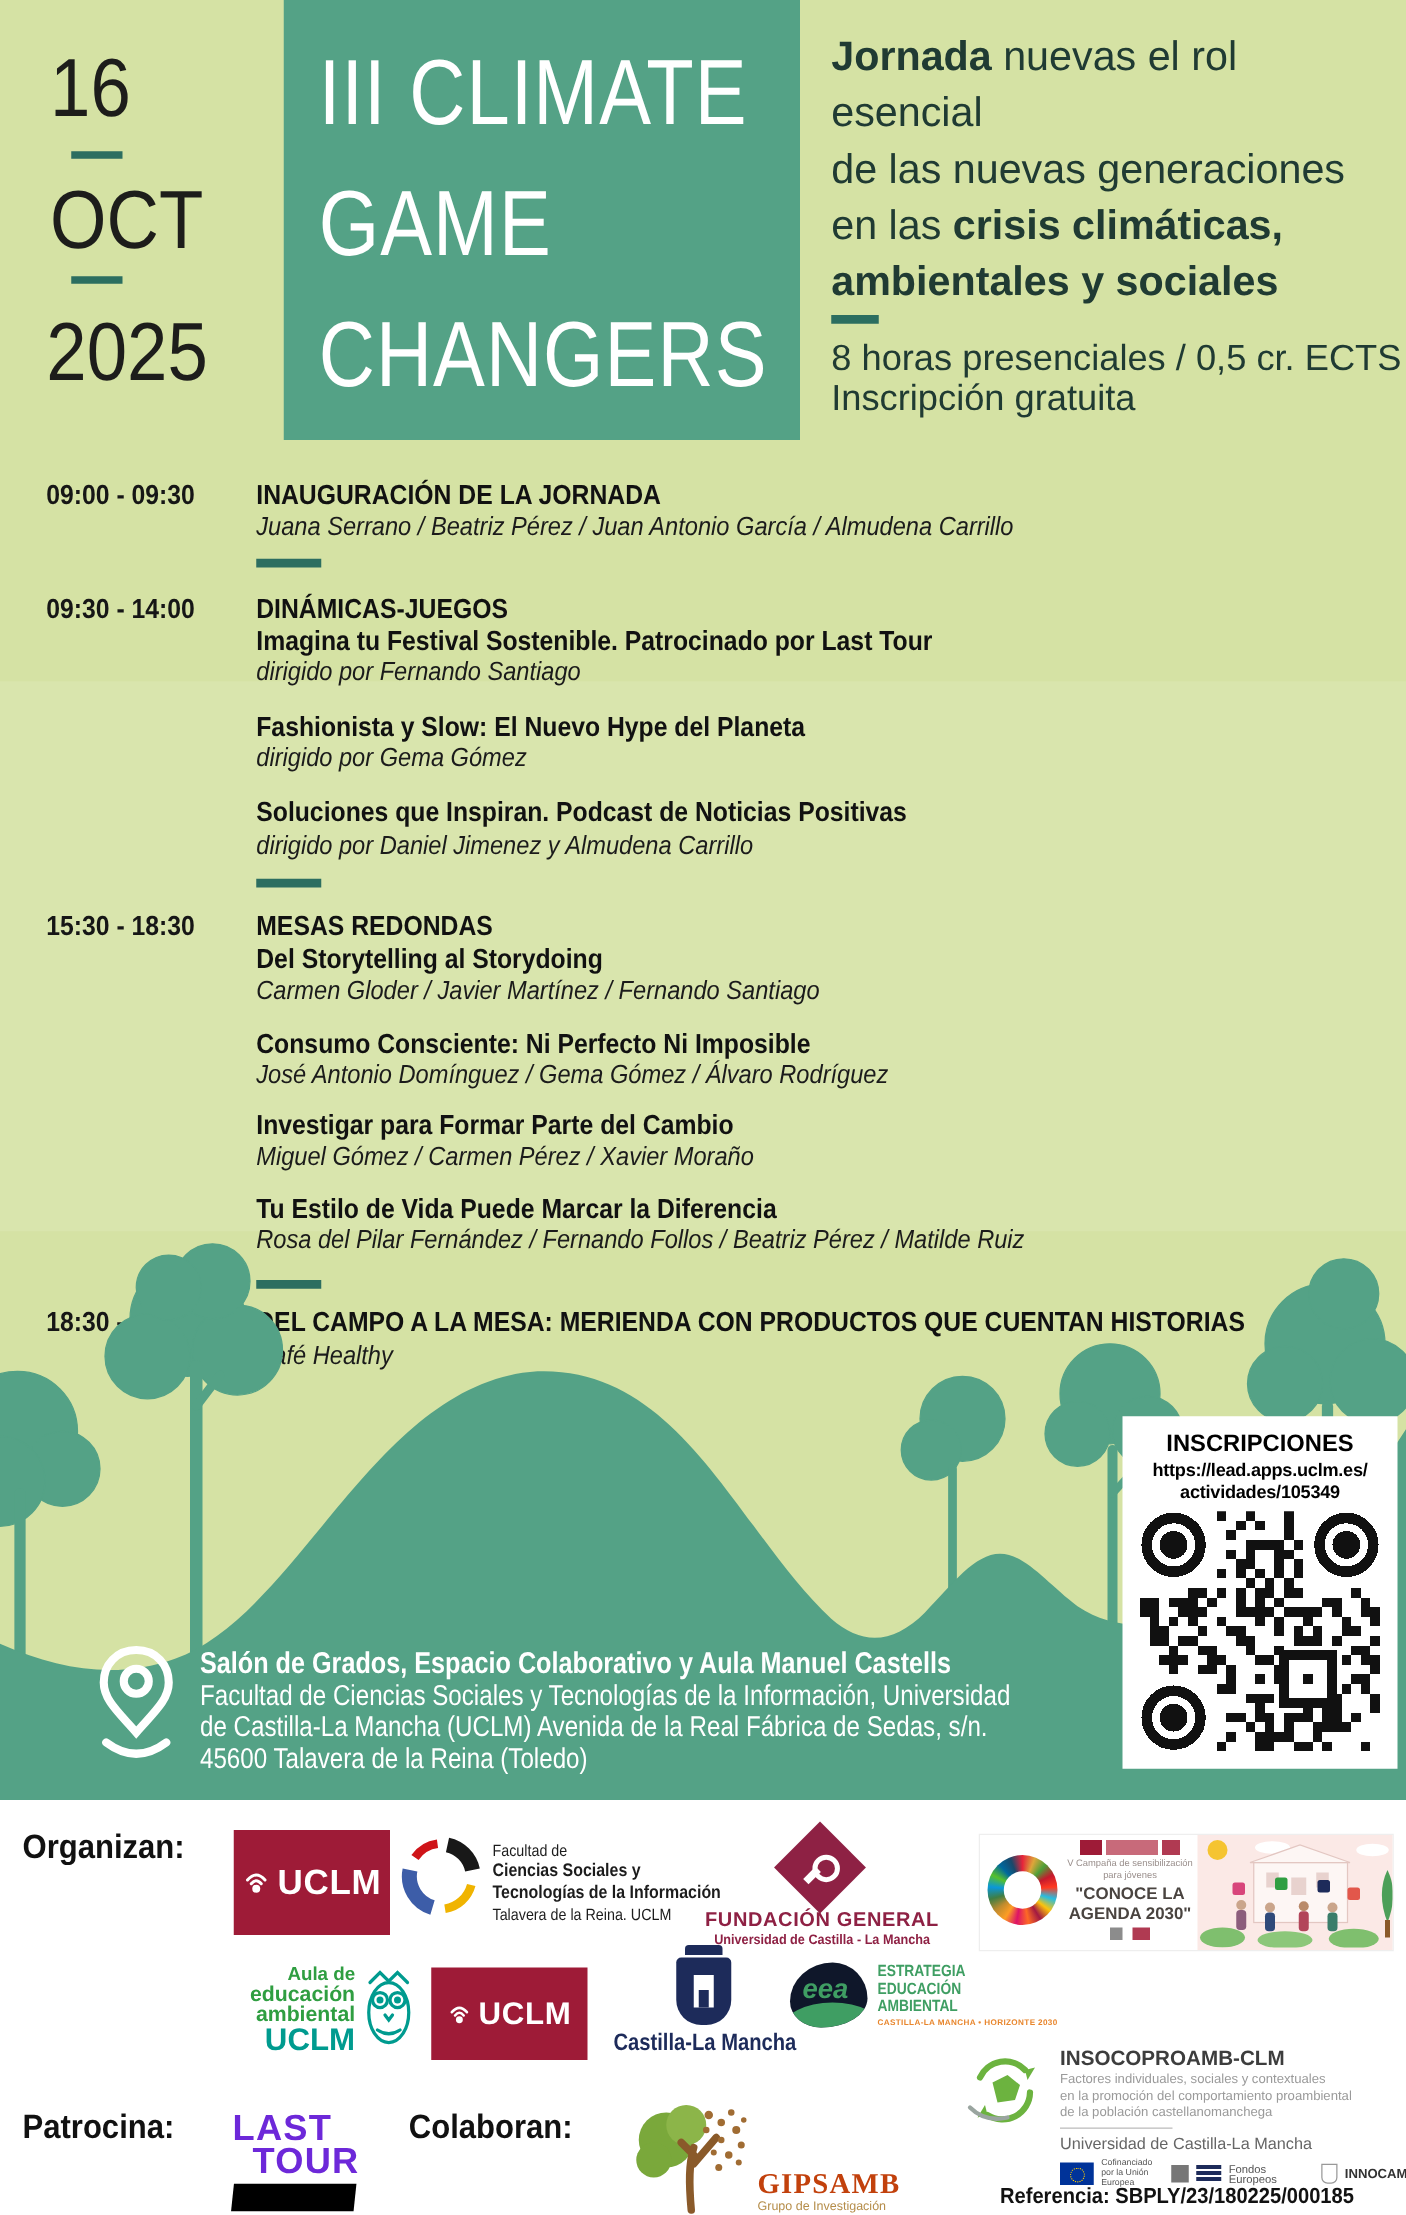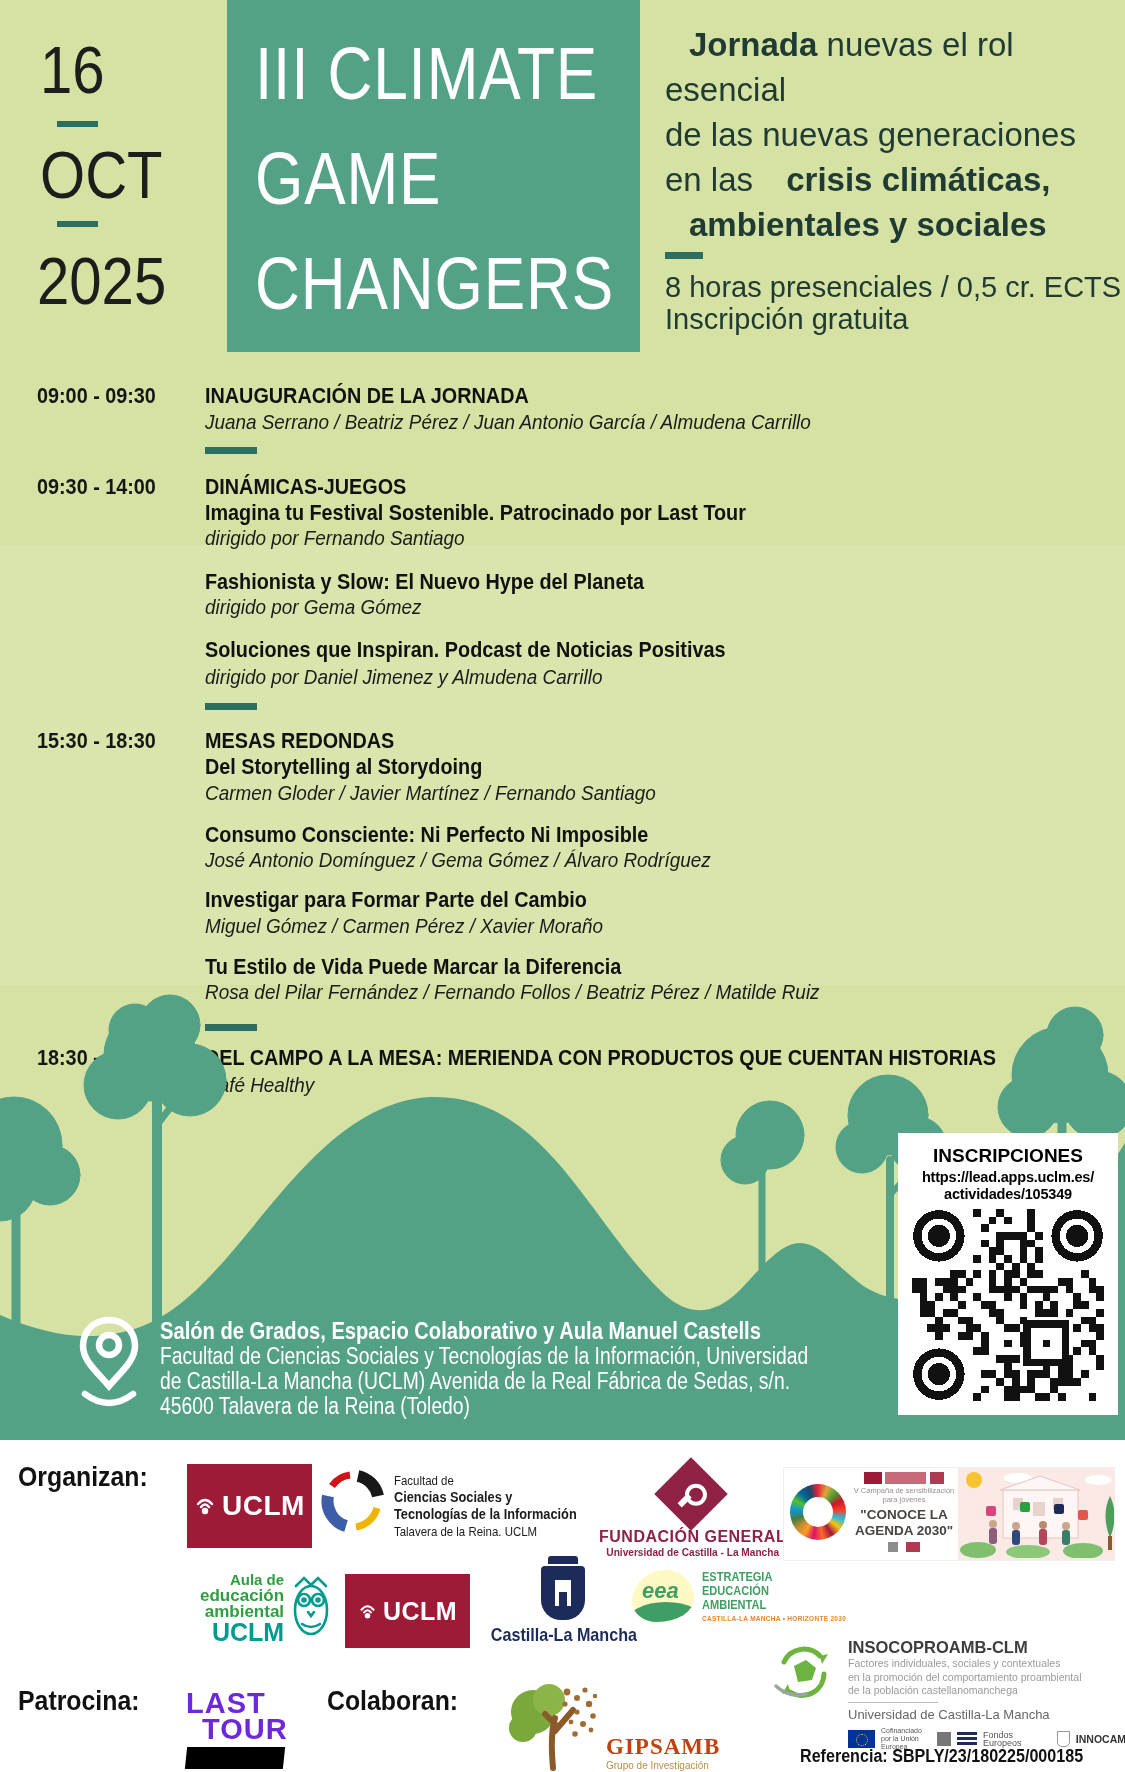--- a/index.html
+++ b/index.html
@@ -5,21 +5,21 @@
   html,body{margin:0;padding:0;background:#888;}
   .poster{position:relative;width:1125px;height:1772px;margin:0 auto;background:#d5e2a4;overflow:hidden;font-family:"Liberation Sans",sans-serif;}
   .abs{position:absolute;}
   
   .light-band{left:0;top:545px;width:1125px;height:440px;background:rgba(255,255,255,.10);}
   .title-block{left:227px;top:0;width:413px;height:352px;background:#54a286;}
   .title-line{position:absolute;left:28px;color:#fff;font-size:74px;font-weight:400;letter-spacing:1px;transform:scaleX(.84);transform-origin:0 0;white-space:nowrap;}
   .date-line{color:#1d1d1b;font-size:66px;font-weight:500;transform:scaleX(.88);transform-origin:0 0;white-space:nowrap;}
   .tdash{background:#2c6e60;}
   .intro-line{left:665px;width:460px;color:#203b33;font-size:33px;font-weight:400;white-space:nowrap;}
-  .intro-line b{font-weight:700;margin-left:24px;}
+  .intro-line b{font-weight:700;}
   .intro-sub{left:665px;color:#203b33;font-size:29px;font-weight:400;white-space:nowrap;}
   
   .sch-time{left:37px;color:#161616;font-size:22px;font-weight:700;transform:scaleX(.9);transform-origin:0 0;white-space:nowrap;}
   .sch-title{left:205px;color:#111;font-size:22px;font-weight:700;transform:scaleX(.9);transform-origin:0 0;white-space:nowrap;}
   .sch-by{left:205px;color:#1b1b1b;font-size:21px;font-style:italic;transform:scaleX(.9);transform-origin:0 0;white-space:nowrap;}
   .sch-dash{left:205px;width:52px;height:7px;background:#2c6e60;}
   
   #landscape{left:0;top:985px;z-index:1;}
   .footer-white{left:0;top:1438px;width:1125px;height:334px;background:#ffffff;}
   
@@ -59,21 +59,21 @@
   .aula-l1{font-size:15px;}
   .aula-l2{font-size:17px;}
   .aula-uclm{font-size:25px;color:#009b8f;line-height:24px;}
   .clm{z-index:4;width:170px;text-align:center;}
   .clm-shield{width:44px;height:54px;background:#1d2b5a;margin:0 auto;border-radius:4px 4px 20px 20px;position:relative;}
   .clm-shield::before{content:"";position:absolute;left:14px;top:14px;width:16px;height:26px;background:#fff;}
   .clm-shield::after{content:"";position:absolute;left:18px;top:26px;width:8px;height:14px;background:#1d2b5a;}
   .clm-crown{width:30px;height:8px;margin:0 auto 2px auto;background:#1d2b5a;border-radius:3px 3px 0 0;position:relative;}
   .clm-name{margin-top:4px;font-size:19px;font-weight:700;color:#1d2b5a;transform:scaleX(.85);transform-origin:50% 0;white-space:nowrap;}
   .eea{display:flex;gap:8px;z-index:4;align-items:flex-start;}
-  .eea-blob{width:62px;height:52px;background:#fef9c3;border-radius:55% 45% 60% 40%/60% 55% 45% 40%;position:relative;overflow:hidden;flex:none;}
+  .eea-blob{width:62px;height:52px;background:#0f172a;border-radius:55% 45% 60% 40%/60% 55% 45% 40%;position:relative;overflow:hidden;flex:none;}
   .eea-blob::after{content:"";position:absolute;left:-6px;top:32px;width:80px;height:30px;background:#3f9e63;border-radius:50% 50% 0 0/70% 70% 0 0;}
   .eea-mark{position:absolute;left:10px;top:8px;font-size:22px;font-weight:700;font-style:italic;color:#3f9e63;z-index:1;}
   .eea-lines{line-height:14px;font-size:13px;font-weight:700;color:#3f9e63;transform:scaleX(.85);transform-origin:0 0;white-space:nowrap;}
   .eea-sub{margin-top:3px;font-size:6.5px;color:#e8862d;font-weight:700;letter-spacing:.3px;}
   .clickoala{display:flex;align-items:center;gap:10px;z-index:4;}
   .clickoala-name{font-size:32px;font-weight:700;color:#2aa9a1;transform:scaleX(.82);transform-origin:0 50%;white-space:nowrap;letter-spacing:1px;}
   .lasttour{z-index:4;color:#6d28d9;font-weight:800;line-height:26px;font-size:29px;letter-spacing:1px;}
   .lt-bar{width:98px;height:22px;background:#000;transform:skewX(-6deg);margin-top:5px;}
   .gipsamb{display:flex;gap:6px;z-index:4;}
   .gip-name{font-family:"Liberation Serif",serif;font-size:23px;font-weight:700;color:#c2410c;letter-spacing:1px;}
@@ -405,21 +405,21 @@
       <path d="M36 59 A26 26 0 0 0 57 40" stroke="#f0b400" stroke-width="7"></path>
     </g>
   </svg>
   <div class="abs fac-lines" style="left:394px;top:1472px;z-index:4;">
     <div class="fac-n">Facultad de</div>
     <div class="fac-b">Ciencias Sociales y</div>
     <div class="fac-b">Tecnologías de la Información</div>
     <div class="fac-n">Talavera de la Reina. UCLM</div>
   </div>
 
-  <div class="abs fund" style="left:599px;top:1462px;z-index:4;text-align:center;">
+  <div class="abs fund" style="left:564px;top:1462px;z-index:4;text-align:center;">
     <div class="fund-diamond"></div>
     <div class="fund-name">FUNDACIÓN GENERAL</div>
     <div class="fund-sub">Universidad de Castilla - La Mancha</div>
   </div>
 
   <div class="abs agenda">
     <div class="sdg-wheel"></div>
     <div class="agenda-mid">
       <div class="agenda-redbar"></div>
       <div class="agenda-camp">V Campaña de sensibilización para jóvenes</div>

